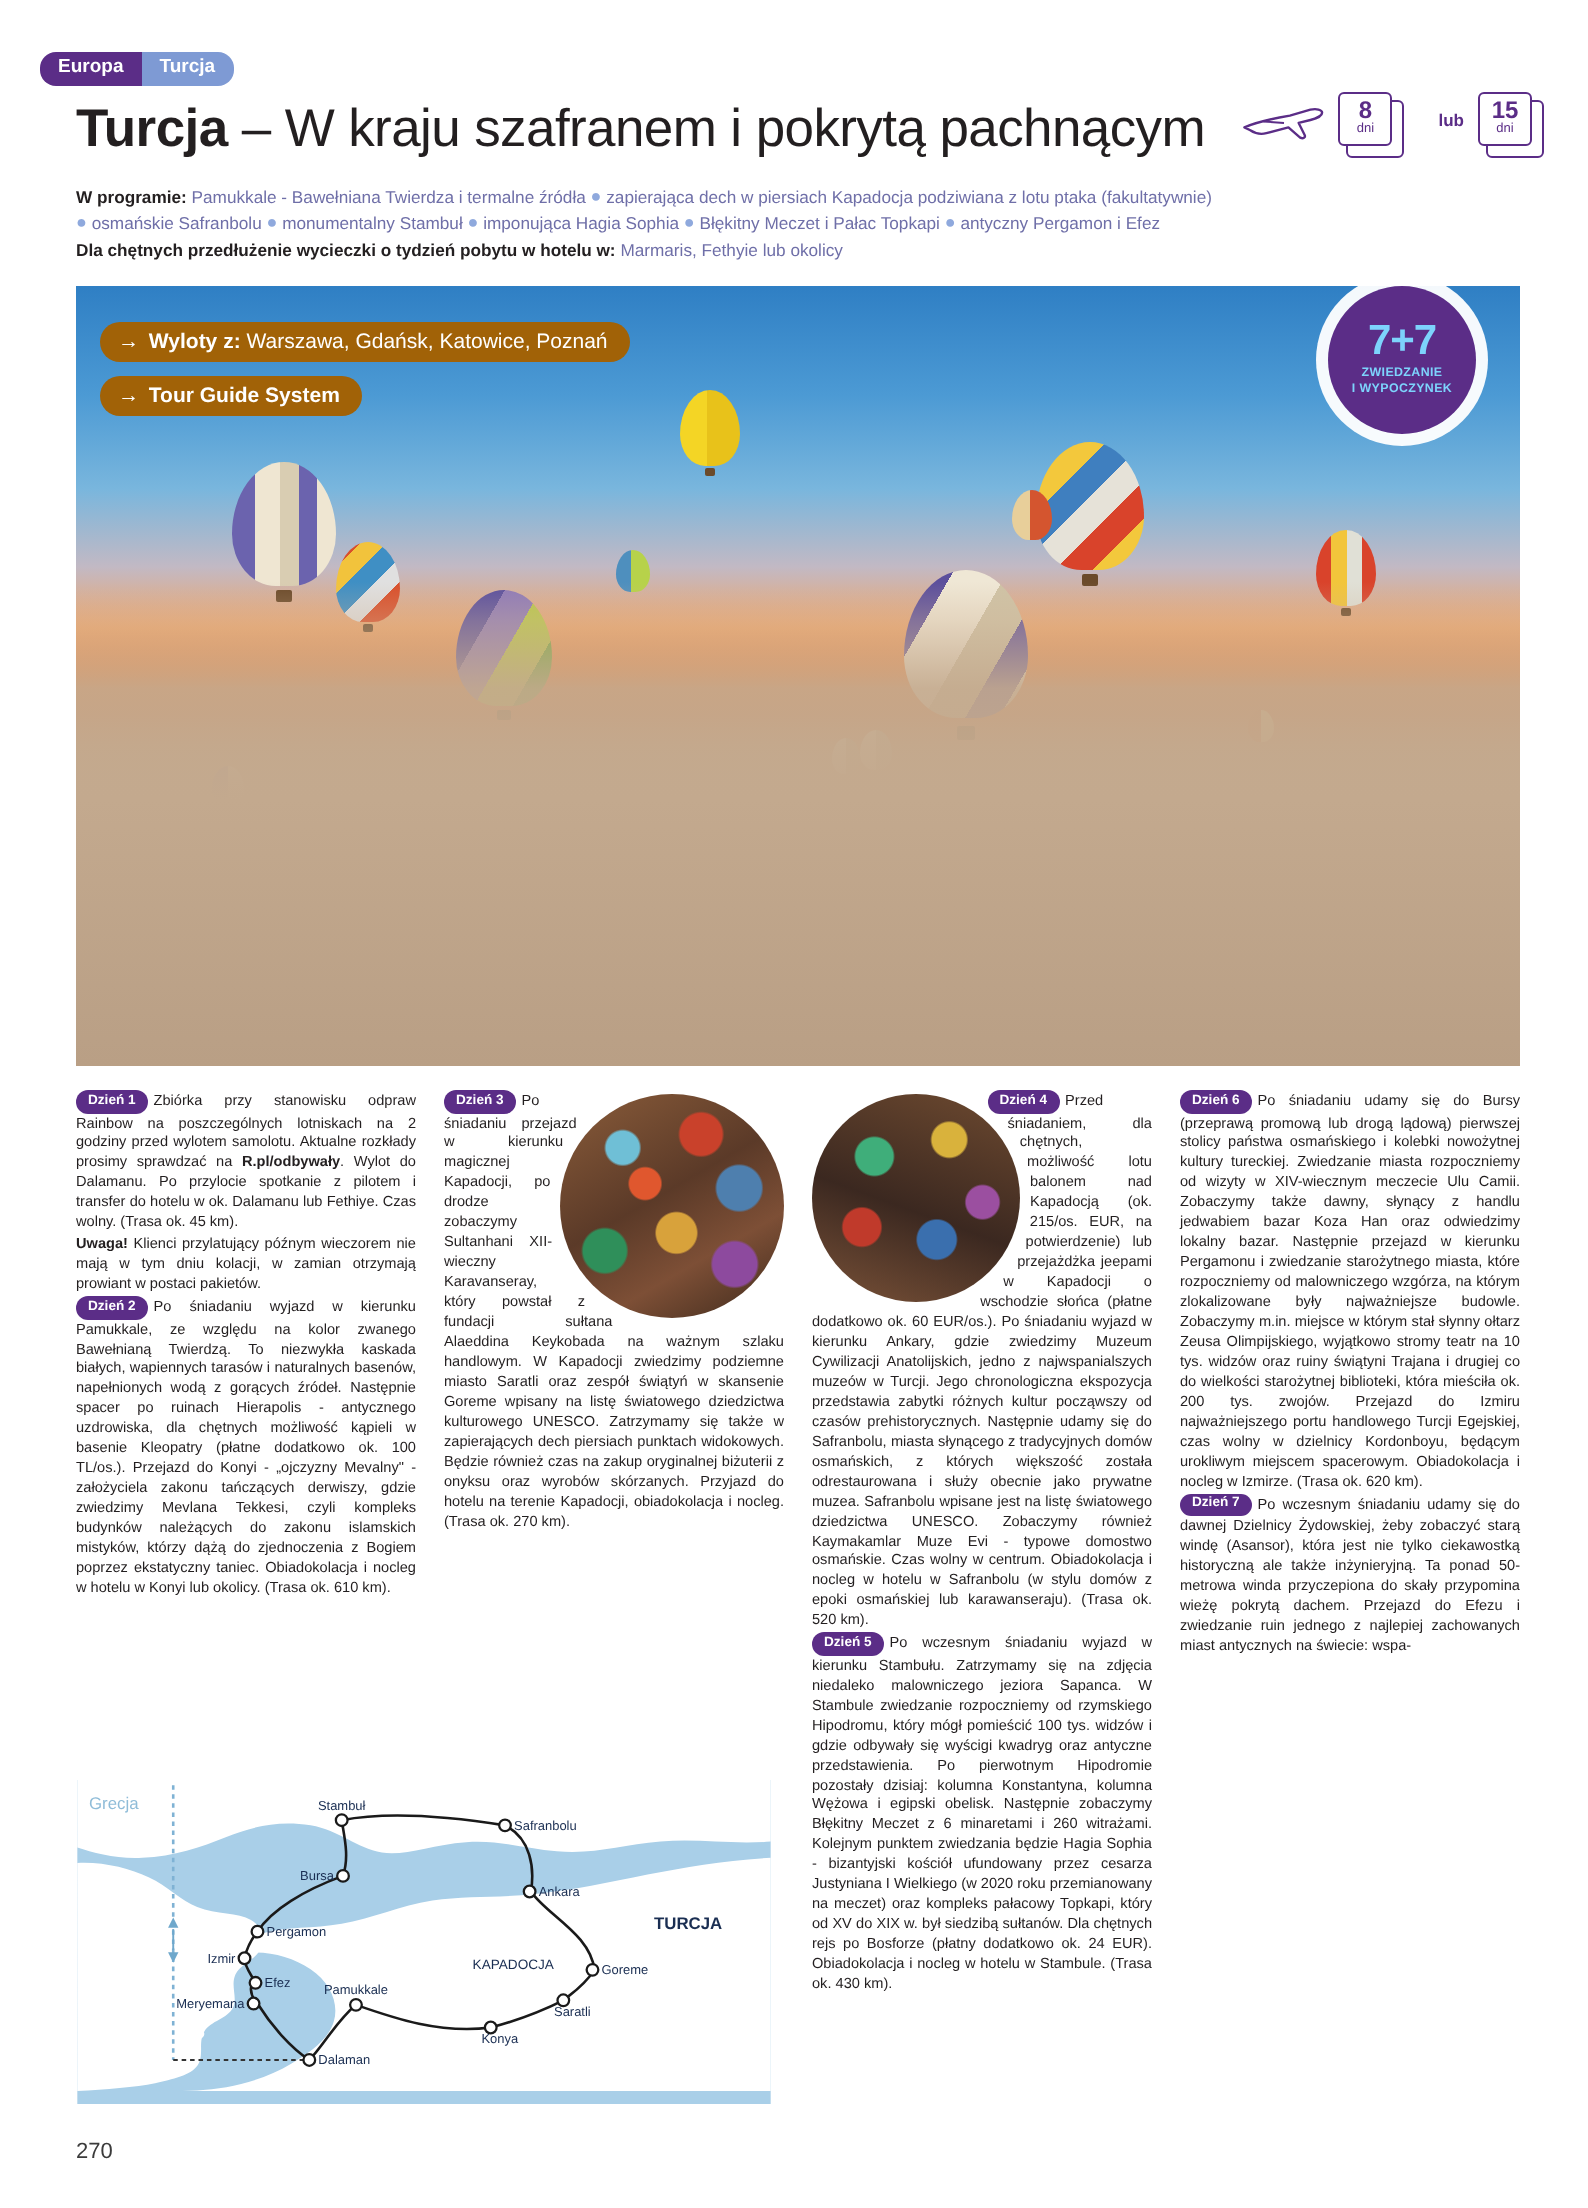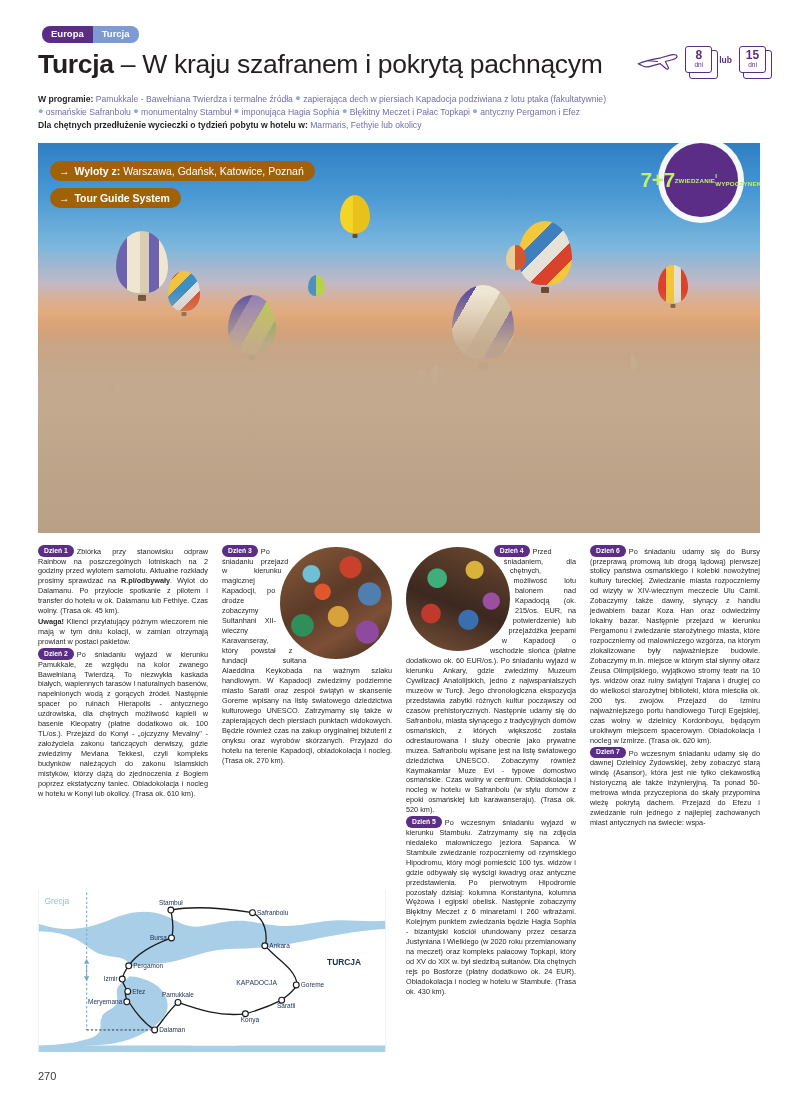--- a/index.html
+++ b/index.html
@@ -9,21 +9,21 @@
     background: #ffffff;
     font-family: "Liberation Sans", sans-serif;
     color: #231f20;
     position: relative;
     overflow: hidden;
   }
 
   .page { position: relative; width: 794px; height: 1104px; padding: 0; }
 
   
-  .crumbs { position: absolute; left: 42px; top: 26px; display: flex; align-items: center; }
+  .crumbs { position: absolute; left: 20px; top: 26px; display: flex; align-items: center; }
   .crumb {
     display: inline-block;
     font-size: 9.5px; font-weight: bold; color: #ffffff;
     padding: 3px 9px 4px 9px; line-height: 1;
   }
   .crumb-1 { background: #5b2d87; border-radius: 8px 0 0 8px; }
   .crumb-2 { background: #7e9ad4; border-radius: 0 8px 8px 0; }
 
   
   .title-row { position: absolute; left: 38px; top: 44px; right: 30px; height: 42px; }
@@ -41,21 +41,21 @@
     display: flex; flex-direction: column; align-items: center; justify-content: center;
     background: #fff; color: #5b2d87;
   }
   .daybox::after {
     content: ""; position: absolute; left: 3px; top: 3px;
     width: 27px; height: 27px; border: 1.3px solid #5b2d87; border-radius: 3px;
     z-index: -1; background: #fff;
   }
   .daybox .num { font-size: 12px; font-weight: bold; line-height: 11px; }
   .daybox .unit { font-size: 6.5px; line-height: 8px; }
-  .lub { font-size: 8.5px; color: #5b2d87; font-weight: bold; margin: 0 2px; }
+  .lub { font-size: 8.5px; color: #5b2d87; font-weight: bold; margin: 0 2px; padding-left: 16px; }
 
   
   .program { position: absolute; left: 38px; top: 92px; width: 722px; font-size: 8.6px; line-height: 12.4px; color: #6f6fa8; }
   .program b, .program strong { color: #231f20; font-weight: bold; }
   .dot { color: #8fa9dd; font-size: 9px; vertical-align: 0.5px; }
   .prog-line { margin-bottom: 0.5px; }
 
   
   .hero {
     position: absolute; left: 38px; top: 143px; width: 722px; height: 390px;
@@ -77,22 +77,22 @@
   }
   .balloon { position: absolute; }
   .balloon .env { border-radius: 50% 50% 42% 42% / 58% 58% 42% 42%; position: relative; }
   .balloon .basket {
     position: absolute; left: 50%; transform: translateX(-50%);
     background: #6b4a2a; border-radius: 1px;
   }
   .badge7 {
     position: absolute; right: 22px; top: 0px;
     width: 74px; height: 74px; border-radius: 50%;
-    background: #5b2d87; color: #bef264;
-    display: flex; flex-direction: row; align-items: center; justify-content: center;
+    background: #5b2d87; color: #7dd3fc;
+    display: flex; flex-direction: column; align-items: center; justify-content: center;
     box-shadow: 0 0 0 6px rgba(255,255,255,0.95);
   }
   .badge7 .big { font-size: 21px; font-weight: bold; line-height: 20px; letter-spacing: -0.5px; }
   .badge7 .s1 { font-size: 6.2px; font-weight: bold; line-height: 8px; margin-top: 2px; letter-spacing: 0.2px; }
   .badge7 .s2 { font-size: 6.2px; font-weight: bold; line-height: 8px; letter-spacing: 0.2px; }
 
   .pill {
     position: absolute; background: #a16207; color: #fff;
     border-radius: 11px; padding: 3.5px 11px 4.5px 9px;
     font-size: 10.5px; line-height: 12px; white-space: nowrap;

